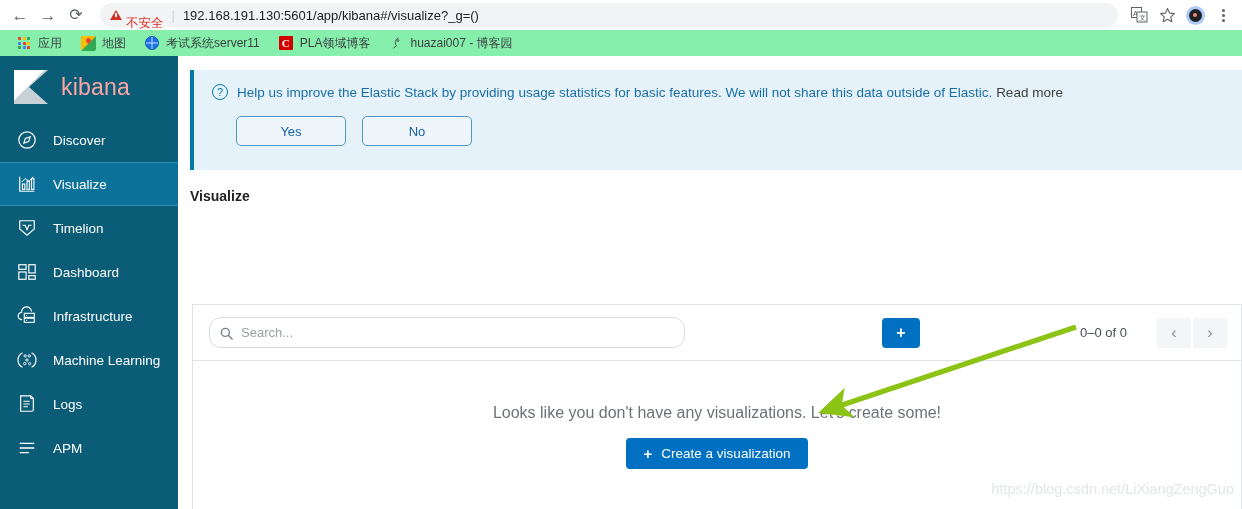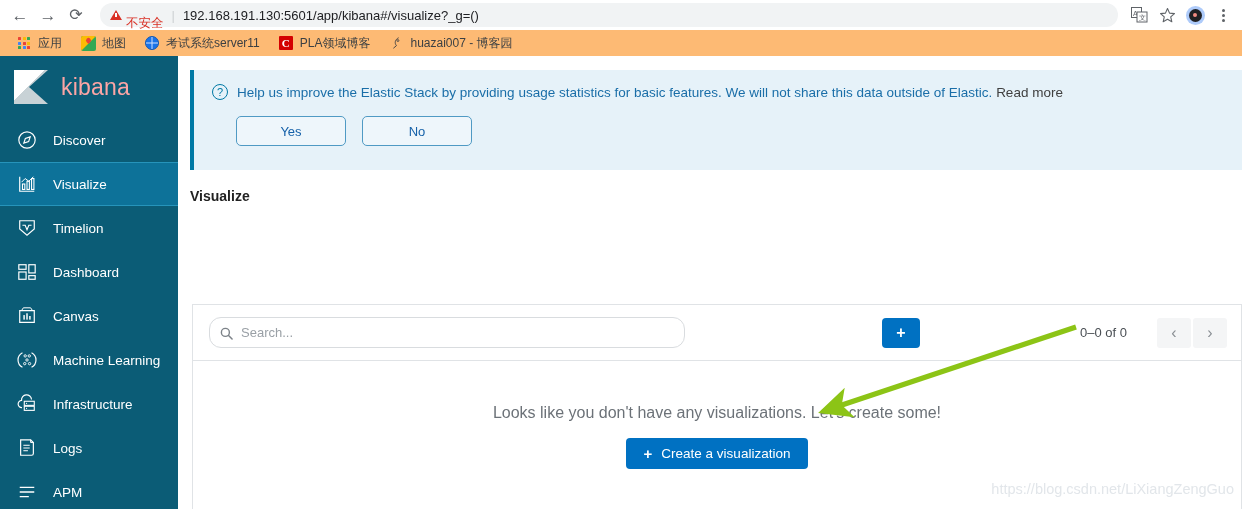--- a/index.html
+++ b/index.html
@@ -58,21 +58,21 @@
     width: 13px; height: 13px; border-radius: 50%;
     background: #202124; display:flex; align-items:center; justify-content:center;
   }
   .avatar-dot { width:4px; height:4px; border-radius:50%; background:#f28b82; }
   .kebab { display:flex; flex-direction:column; gap:2px; }
   .kebab i { width:3px; height:3px; background:#5f6368; border-radius:50%; display:block; }
 
   
   .bookmarks {
     height: 26px; display: flex; align-items: center;
-    padding: 0 8px; gap: 2px; background: #fdba74;
+    padding: 0 8px; gap: 2px; background: #86efac;
   }
   .bm {
     display: flex; align-items: center; gap: 6px;
     padding: 2px 8px; border-radius: 4px; cursor: pointer;
     font-size: 12px; color: #3c4043; white-space: nowrap;
   }
   .bm-ico { width: 16px; height: 16px; flex:0 0 16px; position: relative;
             display:flex; align-items:center; justify-content:center; }
   .grid-ico { display:grid; grid-template-columns:repeat(3,3px);
               grid-template-rows:repeat(3,3px); gap:1.5px; }
@@ -341,59 +341,47 @@
         <svg width="20" height="20" viewBox="0 0 22 22">
           <rect x="2" y="3" width="8" height="5" fill="none" stroke="#fff" stroke-width="1.3"></rect>
           <rect x="2" y="11" width="8" height="8" fill="none" stroke="#fff" stroke-width="1.3"></rect>
           <rect x="13" y="3" width="7" height="9" fill="none" stroke="#fff" stroke-width="1.3"></rect>
           <rect x="13" y="15" width="7" height="4" fill="none" stroke="#fff" stroke-width="1.3"></rect>
         </svg>
       </span>
       <span class="nav-label">Dashboard</span>
     </div>
 
-    <div class="nav-item">
-      <span class="nav-ico">
-        <svg width="20" height="20" viewBox="0 0 22 22">
-          <path d="M3 5 H19 V18 H3 Z" fill="none" stroke="#fff" stroke-width="1.3"></path>
-          <path d="M5 5 L7 2 H15 L17 5" fill="none" stroke="#fff" stroke-width="1.1"></path>
-          <rect x="7" y="10" width="1.6" height="5" fill="#fff"></rect>
-          <rect x="10.2" y="8" width="1.6" height="7" fill="#fff"></rect>
-          <rect x="13.4" y="11" width="1.6" height="4" fill="#fff"></rect>
-        </svg>
-      </span>
-      <span class="nav-label">Canvas</span>
+
+    <div class="nav-item">
+      <span class="nav-ico">
+        <svg width="20" height="20" viewBox="0 0 22 22">
+          <path d="M16 6 A5 5 0 0 0 5 7 A4 4 0 0 0 5.5 15" fill="none" stroke="#fff" stroke-width="1.3"></path>
+          <rect x="8" y="8" width="11" height="4.5" fill="none" stroke="#fff" stroke-width="1.2"></rect>
+          <rect x="8" y="13.5" width="11" height="4.5" fill="none" stroke="#fff" stroke-width="1.2"></rect>
+          <circle cx="10.5" cy="10.3" r="0.7" fill="#fff"></circle>
+          <circle cx="10.5" cy="15.8" r="0.7" fill="#fff"></circle>
+        </svg>
+      </span>
+      <span class="nav-label">Infrastructure</span>
     </div>
 
     <div class="nav-item">
       <span class="nav-ico">
         <svg width="20" height="20" viewBox="0 0 22 22">
           <path d="M6 3 A9 9 0 0 0 6 19" fill="none" stroke="#fff" stroke-width="1.3"></path>
           <path d="M16 3 A9 9 0 0 1 16 19" fill="none" stroke="#fff" stroke-width="1.3"></path>
           <circle cx="9" cy="6.5" r="1.3" fill="none" stroke="#fff" stroke-width="1"></circle>
           <circle cx="13.5" cy="6.5" r="1.3" fill="none" stroke="#fff" stroke-width="1"></circle>
           <circle cx="11" cy="11" r="1.3" fill="none" stroke="#fff" stroke-width="1"></circle>
           <circle cx="8.5" cy="15" r="1.3" fill="none" stroke="#fff" stroke-width="1"></circle>
           <circle cx="13.8" cy="15" r="1.3" fill="none" stroke="#fff" stroke-width="1"></circle>
         </svg>
       </span>
       <span class="nav-label">Machine Learning</span>
-    </div>
-
-    <div class="nav-item">
-      <span class="nav-ico">
-        <svg width="20" height="20" viewBox="0 0 22 22">
-          <path d="M16 6 A5 5 0 0 0 5 7 A4 4 0 0 0 5.5 15" fill="none" stroke="#fff" stroke-width="1.3"></path>
-          <rect x="8" y="8" width="11" height="4.5" fill="none" stroke="#fff" stroke-width="1.2"></rect>
-          <rect x="8" y="13.5" width="11" height="4.5" fill="none" stroke="#fff" stroke-width="1.2"></rect>
-          <circle cx="10.5" cy="10.3" r="0.7" fill="#fff"></circle>
-          <circle cx="10.5" cy="15.8" r="0.7" fill="#fff"></circle>
-        </svg>
-      </span>
-      <span class="nav-label">Infrastructure</span>
     </div>
 
     <div class="nav-item">
       <span class="nav-ico">
         <svg width="20" height="20" viewBox="0 0 22 22">
           <path d="M4 2 H15 L18 5 V17 A2 2 0 0 1 16 19 H4 Z" fill="none" stroke="#fff" stroke-width="1.3"></path>
           <path d="M15 2 V5 H18" fill="none" stroke="#fff" stroke-width="1.1"></path>
           <path d="M7 8 H14 M7 11 H14 M7 14 H12" stroke="#fff" stroke-width="1.1"></path>
         </svg>
       </span>

